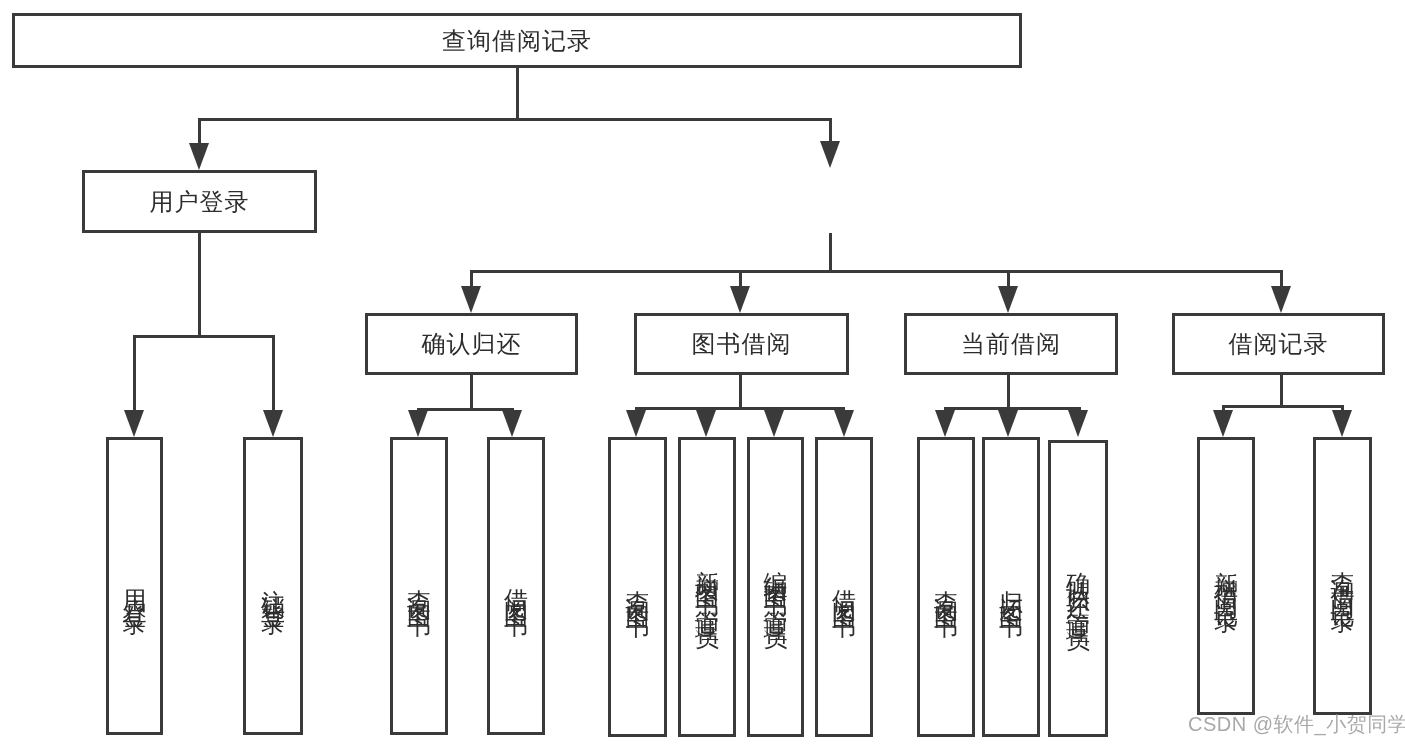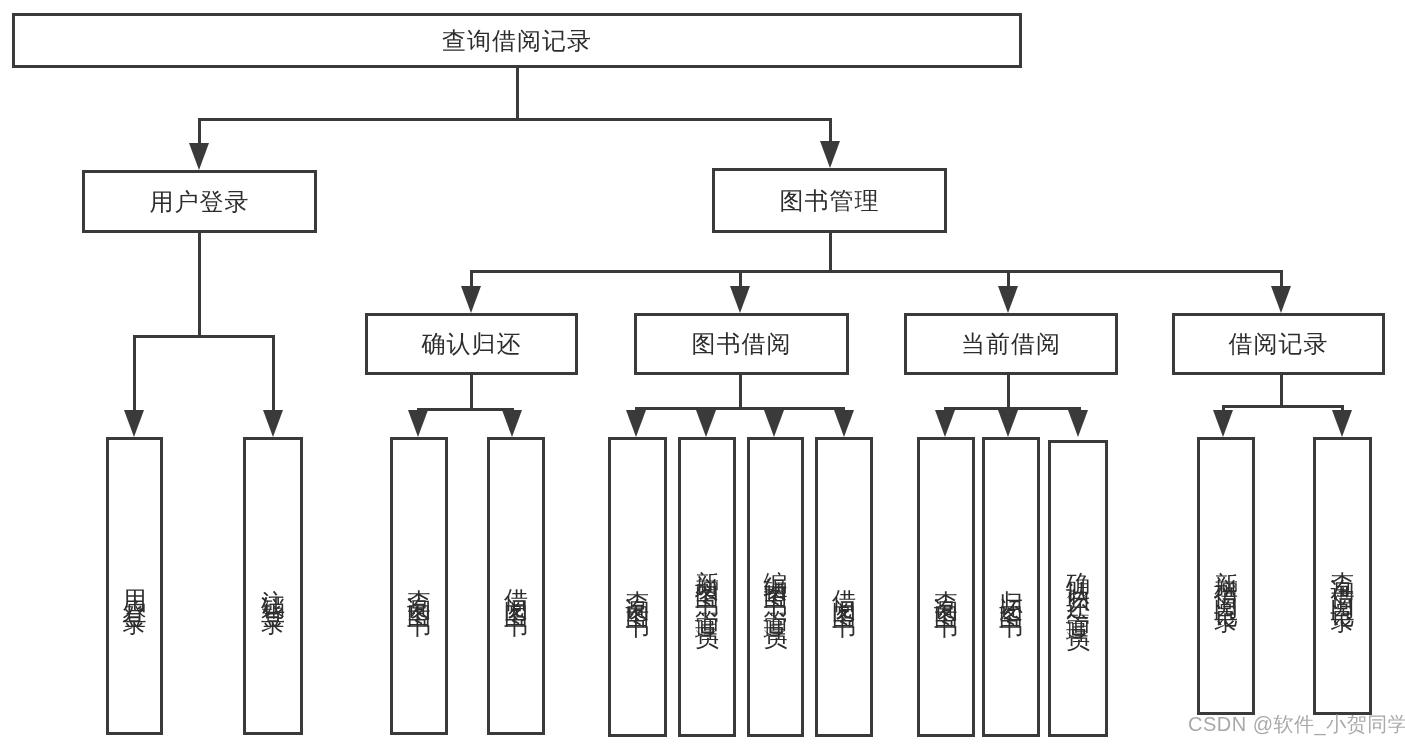--- a/index.html
+++ b/index.html
@@ -95,21 +95,20 @@
   <div class="ln" style="left:1222px;top:405px;width:122px;height:3px;"></div>
   <div class="ln" style="left:1222px;top:405px;width:3px;height:14px;"></div>
   <div class="ar" style="left:1213px;top:410px;"></div>
   <div class="ln" style="left:1341px;top:405px;width:3px;height:14px;"></div>
   <div class="ar" style="left:1332px;top:410px;"></div>
 
   <div class="hbox" style="left:12px;top:13px;width:1010px;height:55px;">查询借阅记录</div>
 
   <div class="hbox" style="left:82px;top:170px;width:235px;height:63px;">用户登录</div>
 
-  <div class="hbox" style="left:712px;top:168px;width:235px;height:65px;">图书管理</div>
 
   <div class="hbox" style="left:365px;top:313px;width:213px;height:62px;">确认归还</div>
 
   <div class="hbox" style="left:634px;top:313px;width:215px;height:62px;">图书借阅</div>
 
   <div class="hbox" style="left:904px;top:313px;width:214px;height:62px;">当前借阅</div>
 
   <div class="hbox" style="left:1172px;top:313px;width:213px;height:62px;">借阅记录</div>
 
   <div class="vbox" style="left:106px;top:437px;width:57px;height:298px;">

